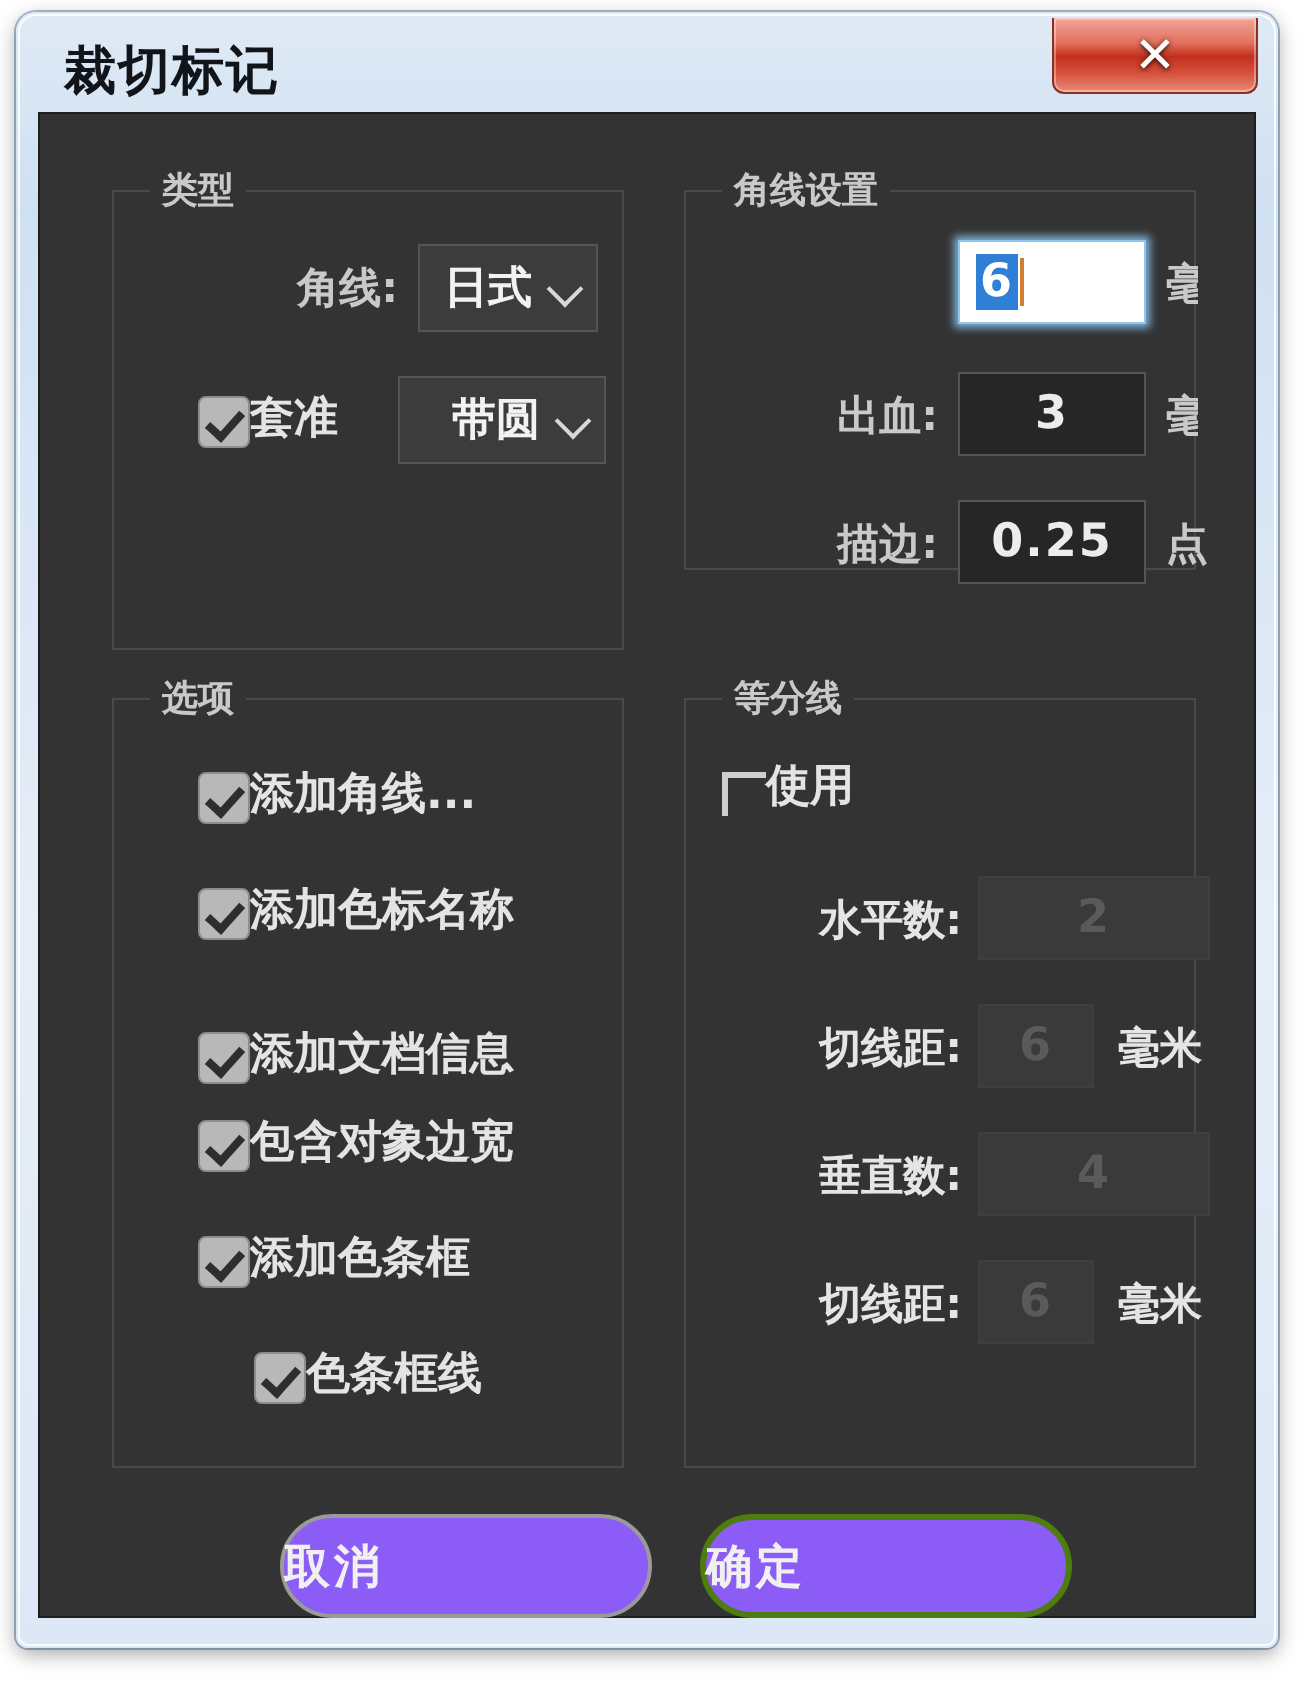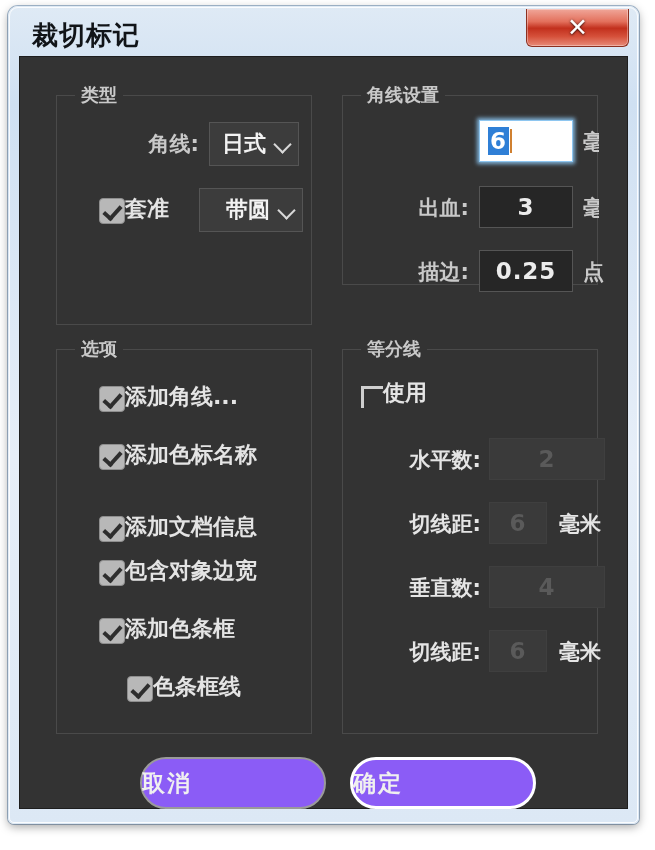--- a/index.html
+++ b/index.html
@@ -269,21 +269,21 @@
   #cancel-button {
     left: 120px;
     top: 700px;
     width: 186px;
     border: 2px solid #9a9a9a;
   }
   #ok-button {
     left: 330px;
     top: 700px;
     width: 186px;
-    border: 3px solid #ffffff;
+    border: 3px solid #4d7c0f;
     font-family: Liberation Serif, serif;
   }
   .pill-button .btn-label {
     font-size: 23px;
     font-weight: bold;
     color: #f0f0f0;
     letter-spacing: 2px;
   }
 </style>
 </head>

